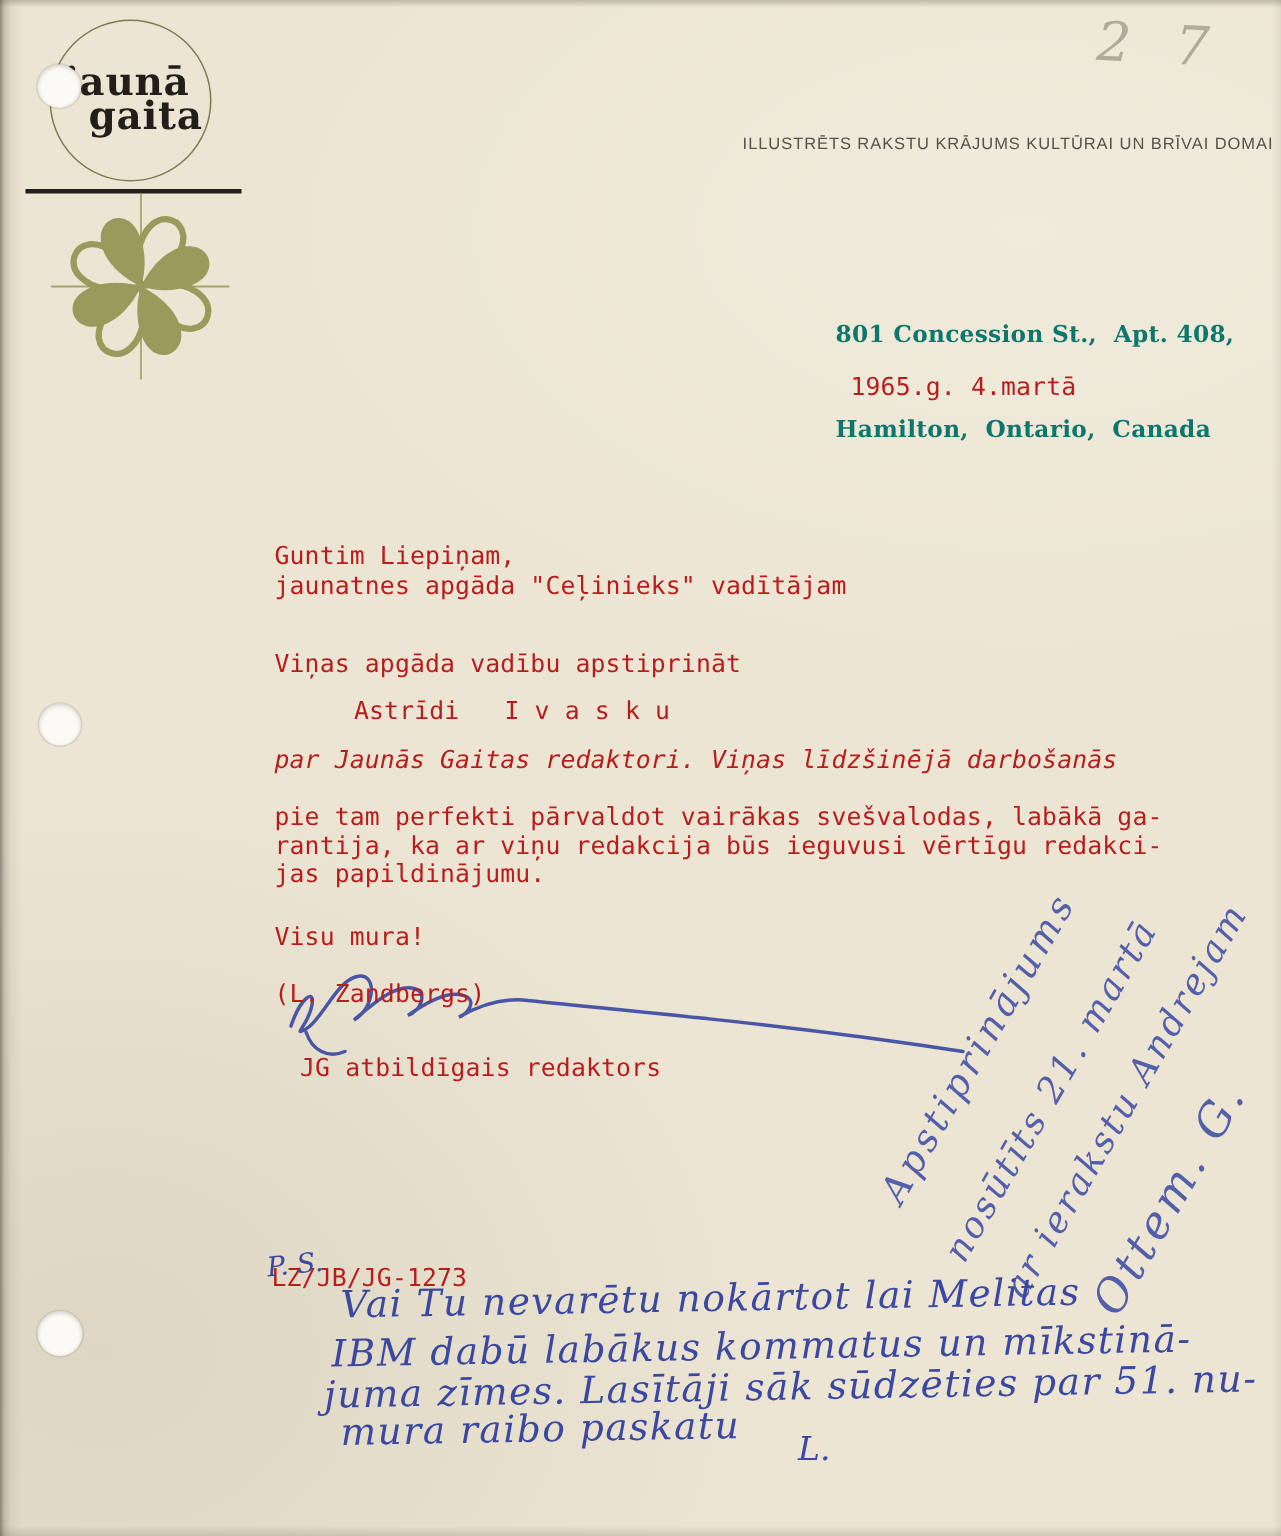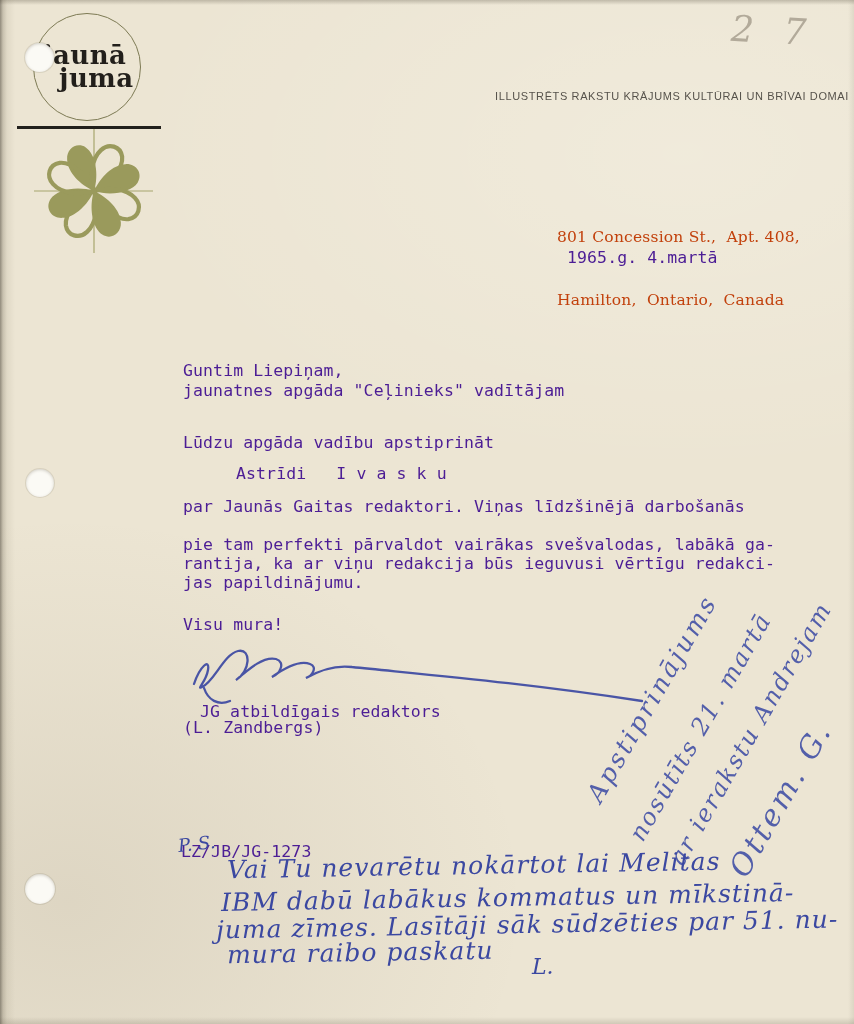--- a/index.html
+++ b/index.html
@@ -21,24 +21,24 @@
   
   .lh-line { position:absolute; right:5px; font-family:"Liberation Sans", sans-serif;
     font-size:11px; letter-spacing:.62px; color:#56524b; white-space:pre;text-align:center; }
   .logo-circle { position:absolute; left:33px; top:13px; width:108px; height:108px;
     border:1.5px solid #7d7a54; border-radius:50%; box-sizing:border-box; }
   .logo-text { position:absolute; left:43px; top:44px; font-family:"DejaVu Serif", serif;
     font-weight:700; font-size:26px; line-height:23px; color:#221f1b; letter-spacing:.5px; }
   .logo-text .w2 { display:block; margin-left:16px; }
   .rule { position:absolute; left:17px; top:126px; width:144px; height:3px; background:#22201c; }
   .flower { position:absolute; left:29px; top:126px; }
-  .addr { position:absolute; left:557px; top:185px; font-family:"DejaVu Serif", serif;
-    font-weight:400; font-size:15.5px; line-height:21px; color:#c2410c; white-space:pre; letter-spacing:.2px; }
+  .addr { position:absolute; left:557px; top:170px; font-family:"DejaVu Serif", serif;
+    font-weight:700; font-size:15.5px; line-height:21px; color:#0f766e; white-space:pre; letter-spacing:.2px; }
   
-  .t { position:absolute; font-size:16.5px; line-height:19px; color:#4c1d95;
+  .t { position:absolute; font-size:16.5px; line-height:19px; color:#b91c1c;
     white-space:pre; letter-spacing:.1px; }
   
   .hand { position:absolute; font-family:"DejaVu Serif", serif; font-style:italic;
     color:#3b48a1; white-space:pre; }
   .diag { position:absolute; font-family:"DejaVu Serif", serif; font-style:italic;
     color:#4351a6; white-space:pre; transform-origin:0 100%; opacity:.9; }
   .pencil { position:absolute; left:731px; top:10px; font-family:"DejaVu Serif", serif;
     font-style:italic; font-size:36px; color:#b2aa9a; letter-spacing:9px;
     transform:rotate(3deg); }
   .hole { position:absolute; border-radius:50%; background:#fbfaf5; z-index:6;
@@ -46,21 +46,21 @@
   svg { position:absolute; overflow:visible; }
 </style>
 </head>
 <body>
 
 <div class="paper">
 
   <div class="pencil">2 7</div>
 
   <div class="logo-circle"></div>
-  <div class="logo-text"><span class="w1">jaunā</span><span class="w2">juma</span></div>
+  <div class="logo-text"><span class="w1">jaunā</span><span class="w2">gaita</span></div>
   <div class="rule"></div>
 
   <svg class="flower" width="130" height="130" viewBox="-65 -65 130 130">
     <g stroke="#9a9a5c" stroke-width="1.2" opacity=".85">
       <line x1="0" y1="-62" x2="0" y2="62"></line>
       <line x1="-60" y1="0" x2="59" y2="0"></line>
     </g>
     <g>
       <g transform="rotate(335)">
           <path d="M0,0 C-10,-12 -16,-28 -11,-40 C-7,-50 5,-52 11,-43 C17,-33 12,-13 0,0 Z" fill="#9a9a5c"></path>
@@ -94,38 +94,38 @@
   <div class="addr">
     <div>801 Concession St.,  Apt. 408,</div>
     <div>Hamilton,  Ontario,  Canada</div>
   </div>
 
   <div class="t" style="left:567px; top:248px;">1965.g. 4.martā</div>
 
   <div class="t" style="left:183px; top:361px;">Guntim Liepiņam,</div>
   <div class="t" style="left:183px; top:381px;">jaunatnes apgāda "Ceļinieks" vadītājam</div>
 
-  <div class="t" style="left:183px; top:433px;">Lūdzu apgāda vadību apstiprināt</div>
+  <div class="t" style="left:183px; top:433px;">Viņas apgāda vadību apstiprināt</div>
   <div class="t" style="left:236px; top:464px;">Astrīdi   I v a s k u</div>
 
-  <div class="t" style="left:183px; top:497px;">par Jaunās Gaitas redaktori. Viņas līdzšinējā darbošanās</div>
+  <div class="t" style="left:183px; top:497px;font-style:italic;">par Jaunās Gaitas redaktori. Viņas līdzšinējā darbošanās</div>
   <div class="t" style="left:183px; top:535px;">pie tam perfekti pārvaldot vairākas svešvalodas, labākā ga-</div>
   <div class="t" style="left:183px; top:554px;">rantija, ka ar viņu redakcija būs ieguvusi vērtīgu redakci-</div>
   <div class="t" style="left:183px; top:573px;">jas papildinājumu.</div>
 
   <div class="t" style="left:183px; top:615px;">Visu mura!</div>
 
   <svg style="left:180px; top:638px;" width="480" height="80" viewBox="0 0 480 80">
     <g fill="none" stroke="#3c49a2" stroke-width="2.3" stroke-linecap="round" opacity=".92">
       <path d="M14,46 C20,28 30,20 28,32 C26,44 16,52 22,49 C34,44 44,16 58,13 C72,10 70,34 56,42 C70,30 84,18 96,21 C106,24 100,36 92,39 C106,29 120,22 130,26 C138,29 132,38 126,40 C140,32 156,27 172,29 C250,37 345,45 462,63"></path>
       <path d="M24,50 C28,62 38,68 50,63"></path>
     </g>
   </svg>
 
-  <div class="t" style="left:183px; top:718px;text-align:right;">(L. Zandbergs)</div>
+  <div class="t" style="left:183px; top:653px;text-align:right;">(L. Zandbergs)</div>
   <div class="t" style="left:200px; top:702px;">JG atbildīgais redaktors</div>
 
   <div class="t" style="left:181px; top:801px;margin-top:41px;">LZ/JB/JG-1273</div>
 
   <div class="diag" style="left:606px; top:778px; font-size:25px; letter-spacing:3px; transform:rotate(-60deg);">Apstiprinājums</div>
   <div class="diag" style="left:648px; top:818px; font-size:24px; letter-spacing:2px; transform:rotate(-60deg);">nosūtīts 21. martā</div>
   <div class="diag" style="left:688px; top:842px; font-size:24px; letter-spacing:2px; transform:rotate(-60deg);">ar ierakstu Andrejam</div>
   <div class="diag" style="left:752px; top:848px; font-size:30px; letter-spacing:3px; transform:rotate(-60deg);">Ottem. G.</div>
 
   <div class="hand" style="left:178px; top:833px; font-size:18px; transform:rotate(-6deg);">P. S.</div>

